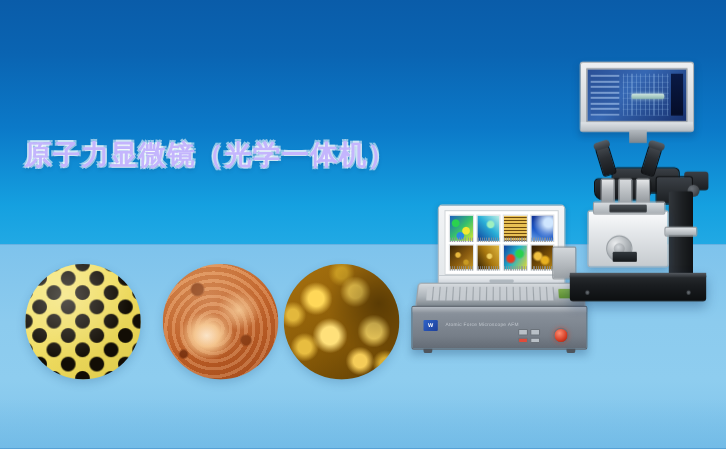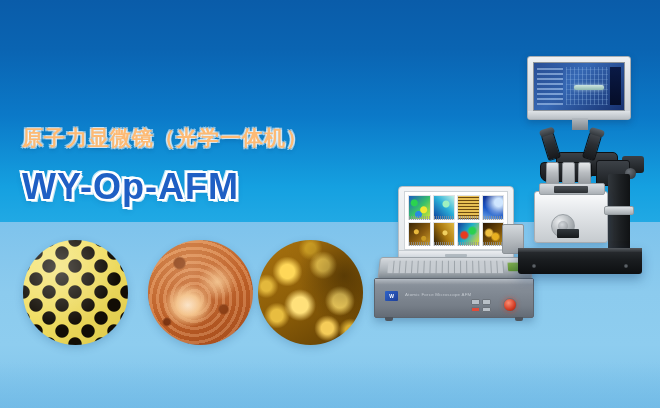--- a/index.html
+++ b/index.html
@@ -27,21 +27,21 @@
   }
   .bg-lower:after{
     content:""; position:absolute; left:0; right:0; bottom:0; height:46px;
     background:linear-gradient(180deg,rgba(110,185,230,0) 0%,rgba(106,182,228,.55) 100%);
   }
 
   
   .headline{
     position:absolute; left:22px; top:124px; z-index:30;
     letter-spacing:1px;
-    font-size:21px; font-weight:bold; color:#fdba74;
+    font-size:25px; font-weight:bold; color:#c4b5fd;
     text-shadow:
       -1.4px -1.4px 0 rgba(255,255,255,.55),
        1.4px -1.4px 0 rgba(255,255,255,.55),
       -1.4px  1.4px 0 rgba(255,255,255,.55),
        1.4px  1.4px 0 rgba(255,255,255,.55),
        0 2px 4px rgba(10,60,110,.35);
     white-space:nowrap;
   }
   .model{
     position:absolute; left:22px; top:166px; z-index:30;
@@ -364,21 +364,20 @@
 </style>
 </head>
 <body>
 
 <div id="banner">
 
   <div class="bg-upper"></div>
   <div class="bg-lower"></div>
 
   <div class="headline">原子力显微镜（光学一体机）</div>
-  <div class="model">WY-Op-AFM</div>
 
   <div class="circle" id="c1"></div>
   <div class="circle" id="c2"></div>
   <div class="circle" id="c3"></div>
 
   <div id="workstation">
 
     <div class="lap-lid">
       <div class="lap-screen">
         <div class="thumb t1">

